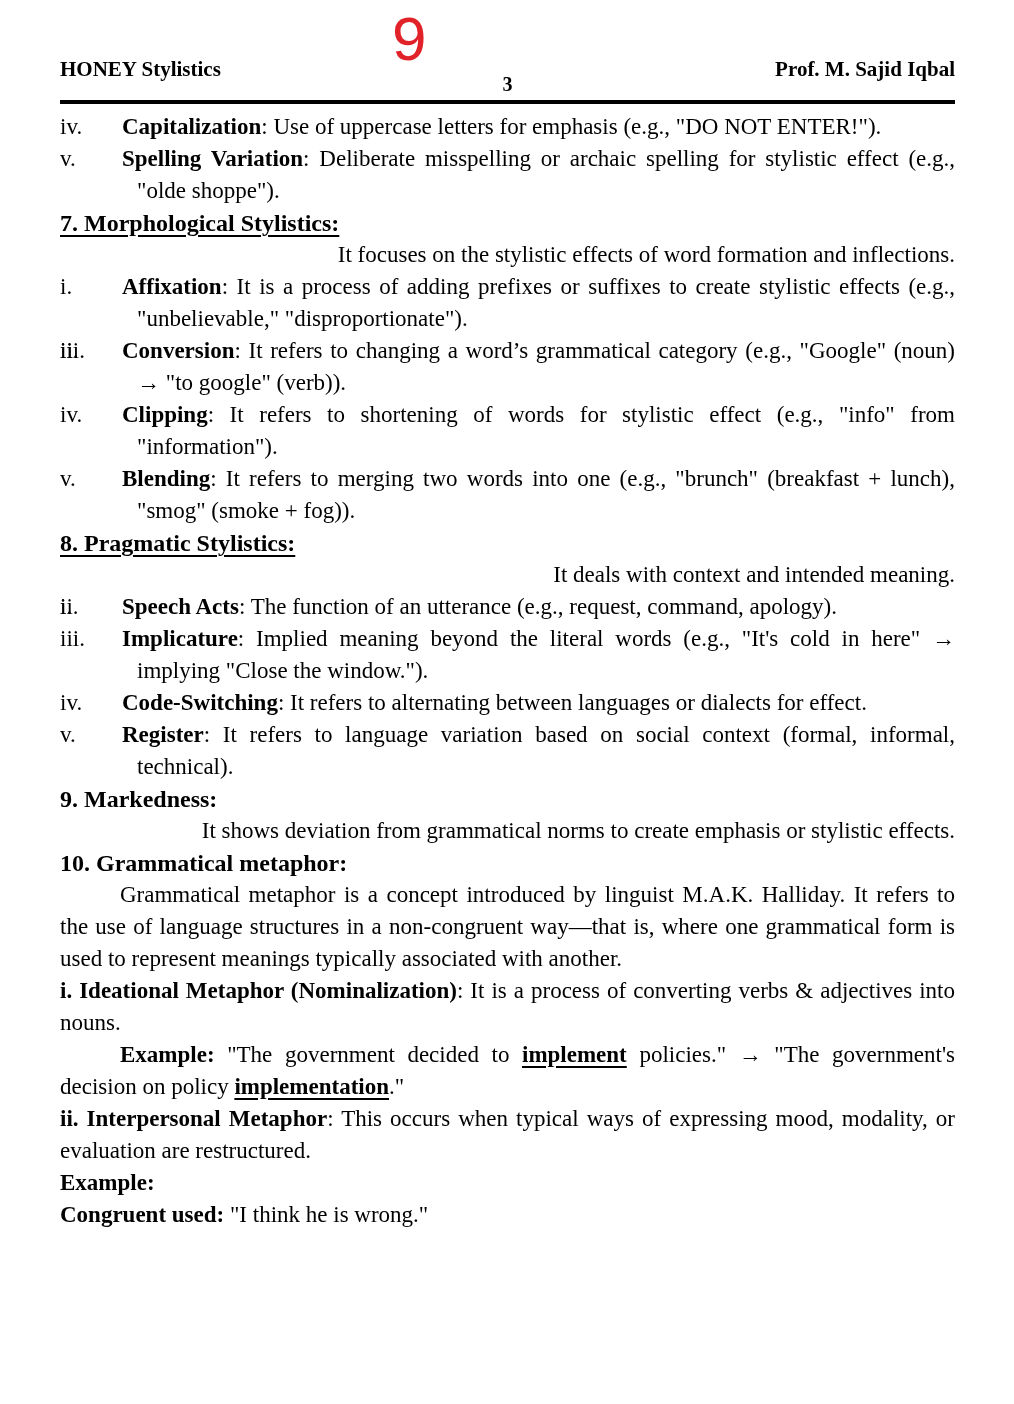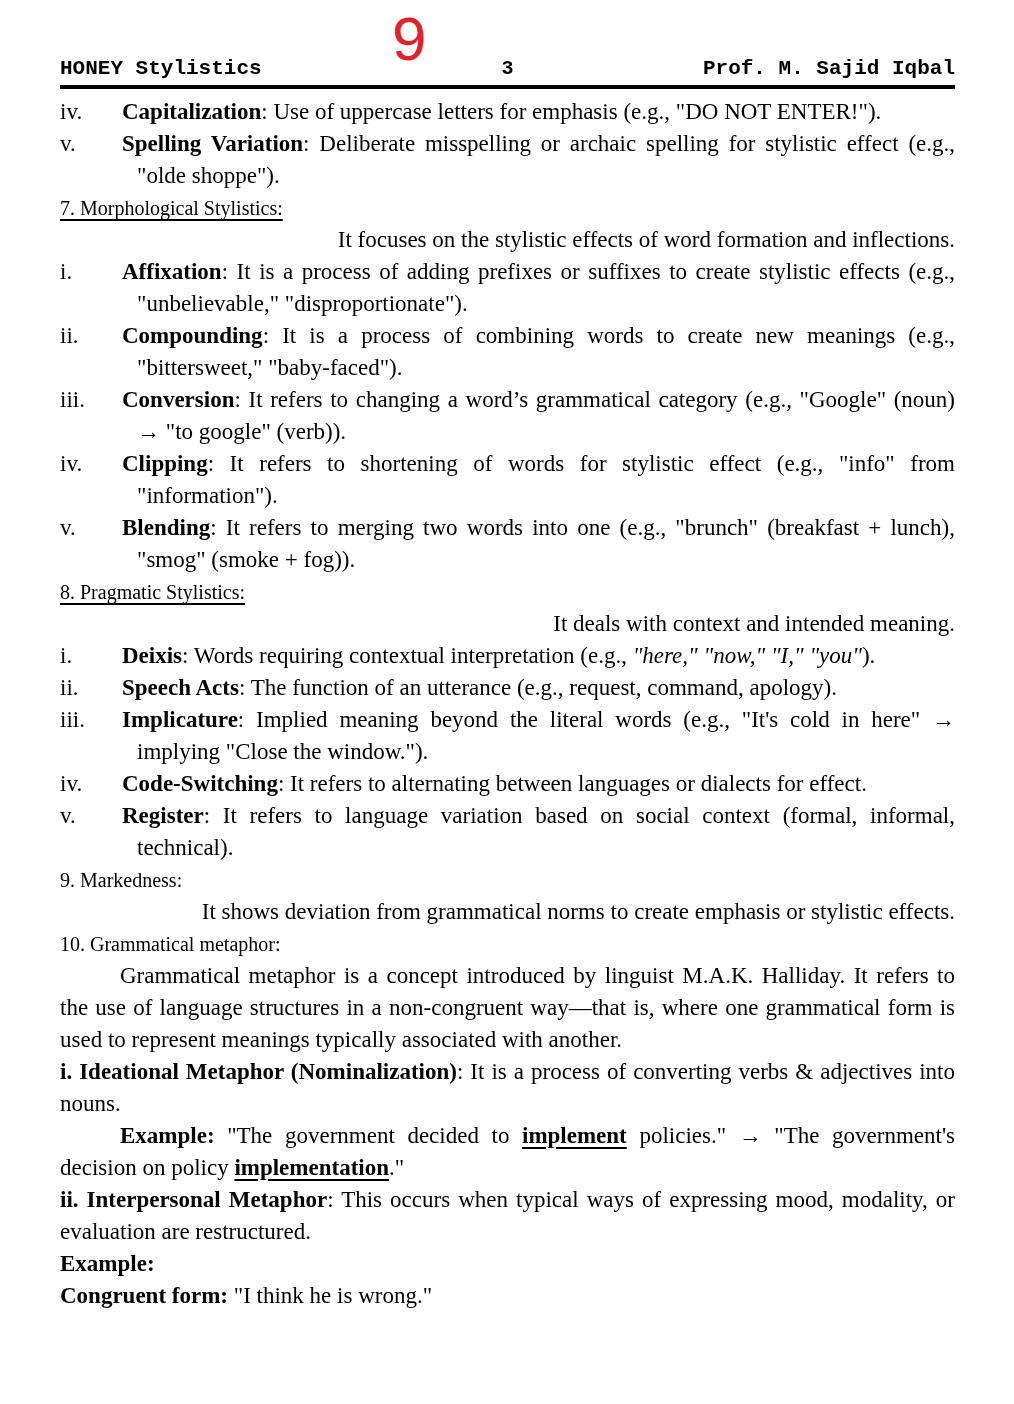--- a/index.html
+++ b/index.html
@@ -6,37 +6,37 @@
   html, body { background: #ffffff; }
   body { width: 1014px; height: 1404px; overflow: hidden; }
   .page {
     width: 1014px; height: 1404px; position: relative; background: #ffffff;
     padding: 0 59px 0 60px;
     font-family: "Liberation Serif", serif;
     font-size: 23px; color: #000;
   }
   .header {
     position: relative;
-    padding-top: 56px; padding-bottom: 3px;
+    padding-top: 56px; padding-bottom: 18px;
     border-bottom: 4px solid #000;
     display: flex; justify-content: space-between; align-items: flex-end;
-    font-family: Liberation Mono, monospace;
+    font-family: Liberation Serif, serif;
     font-weight: bold; font-size: 21px; line-height: 26px;
   }
   .header .center {
     position: absolute; left: 50%; transform: translateX(-50%);
     bottom: 3px; font-size: 20px;
   }
   .hand-number {
     position: absolute; left: 392px; top: 8px;
     font-family: "Liberation Sans", sans-serif;
     font-size: 62px; line-height: 1; font-weight: normal;
   }
   .content { padding-top: 7px; line-height: 32px; }
-  .heading { font-weight: normal; font-size: 20px; }
+  .heading { font-weight: bold; font-size: 24px; }
   .heading .ht.u, .u { text-decoration: underline; text-decoration-thickness: 2px; text-underline-offset: 4px; }
   .tabline { padding-left: 62px; text-align: right; }
   .para { text-align: justify; }
   .para.indent { text-indent: 60px; }
   .li { position: relative; padding-left: 77px; text-indent: -15px; text-align: justify; }
   .marker { position: absolute; left: 0; top: 0; width: 46px; text-align: left; text-indent: 0; }
   .b { font-weight: bold; margin-top: 20px; }
   .i { font-style: italic; }
 </style>
 </head>
@@ -48,34 +48,34 @@
     <span>HONEY Stylistics</span>
     <span class="center">3</span>
     <span>Prof. M. Sajid Iqbal</span>
   </div>
   <div class="content" id="content">
       <div class="li"><span class="marker">iv.</span><span class="litext"><span class="b ">Capitalization</span><span>: Use of uppercase letters for emphasis (e.g., "DO NOT ENTER!").</span></span></div>
       <div class="li"><span class="marker">v.</span><span class="litext"><span class="b ">Spelling Variation</span><span>: Deliberate misspelling or archaic spelling for stylistic effect (e.g., "olde shoppe").</span></span></div>
       <div class="heading"><span class="ht u">7. Morphological Stylistics:</span></div>
       <div class="tabline">It focuses on the stylistic effects of word formation and inflections.</div>
       <div class="li"><span class="marker">i.</span><span class="litext"><span class="b ">Affixation</span><span>: It is a process of adding prefixes or suffixes to create stylistic effects (e.g., "unbelievable," "disproportionate").</span></span></div>
-      <div class="li"><span class="marker">ii.</span><span class="litext"><span class="b ">Compounding</span><span>: It is a process of combining words to create new meanings (e.g., "bittersweet," "baby-faced").</span></span></div>
+      <div class="li"><span class="marker">ii.</span></div>
       <div class="li"><span class="marker">iii.</span><span class="litext"><span class="b ">Conversion</span><span>: It refers to changing a word’s grammatical category (e.g., "Google" (noun) → "to google" (verb)).</span></span></div>
       <div class="li"><span class="marker">iv.</span><span class="litext"><span class="b ">Clipping</span><span>: It refers to shortening of words for stylistic effect (e.g., "info" from "information").</span></span></div>
       <div class="li"><span class="marker">v.</span><span class="litext"><span class="b ">Blending</span><span>: It refers to merging two words into one (e.g., "brunch" (breakfast + lunch), "smog" (smoke + fog)).</span></span></div>
       <div class="heading"><span class="ht u">8. Pragmatic Stylistics:</span></div>
       <div class="tabline">It deals with context and intended meaning.</div>
-      <div class="li"><span class="marker">i.</span><span class="litext"><span class="b ">Deixis</span><span>: Words requiring contextual interpretation (e.g., </span><span class="i ">"here," "now," "I," "you"</span><span>).</span></span></div>
+      <div class="li"><span class="marker">i.</span></div>
       <div class="li"><span class="marker">ii.</span><span class="litext"><span class="b ">Speech Acts</span><span>: The function of an utterance (e.g., request, command, apology).</span></span></div>
       <div class="li"><span class="marker">iii.</span><span class="litext"><span class="b ">Implicature</span><span>: Implied meaning beyond the literal words (e.g., "It's cold in here" → implying "Close the window.").</span></span></div>
       <div class="li"><span class="marker">iv.</span><span class="litext"><span class="b ">Code-Switching</span><span>: It refers to alternating between languages or dialects for effect.</span></span></div>
       <div class="li"><span class="marker">v.</span><span class="litext"><span class="b ">Register</span><span>: It refers to language variation based on social context (formal, informal, technical).</span></span></div>
       <div class="heading"><span class="ht">9. Markedness:</span></div>
       <div class="tabline">It shows deviation from grammatical norms to create emphasis or stylistic effects.</div>
       <div class="heading"><span class="ht">10. Grammatical metaphor:</span></div>
       <div class="para indent"><span>Grammatical metaphor is a concept introduced by linguist M.A.K. Halliday. It refers to the use of language structures in a non-congruent way—that is, where one grammatical form is used to represent meanings typically associated with another.</span></div>
       <div class="para"><span class="b ">i. Ideational Metaphor (Nominalization)</span><span>: It is a process of converting verbs &amp; adjectives into nouns.</span></div>
       <div class="para indent"><span class="b ">Example:</span><span> "The government decided to </span><span class="b u">implement</span><span> policies." → "The government's decision on policy </span><span class="b u">implementation</span><span>."</span></div>
       <div class="para"><span class="b ">ii. Interpersonal Metaphor</span><span>: This occurs when typical ways of expressing mood, modality, or evaluation are restructured.</span></div>
       <div class="para"><span class="b ">Example:</span></div>
-      <div class="para"><span class="b ">Congruent form:</span><span> "I think he is wrong."</span></div>
+      <div class="para"><span class="b ">Congruent used:</span><span> "I think he is wrong."</span></div>
     </div>
 </div>
 
 </body></html>

